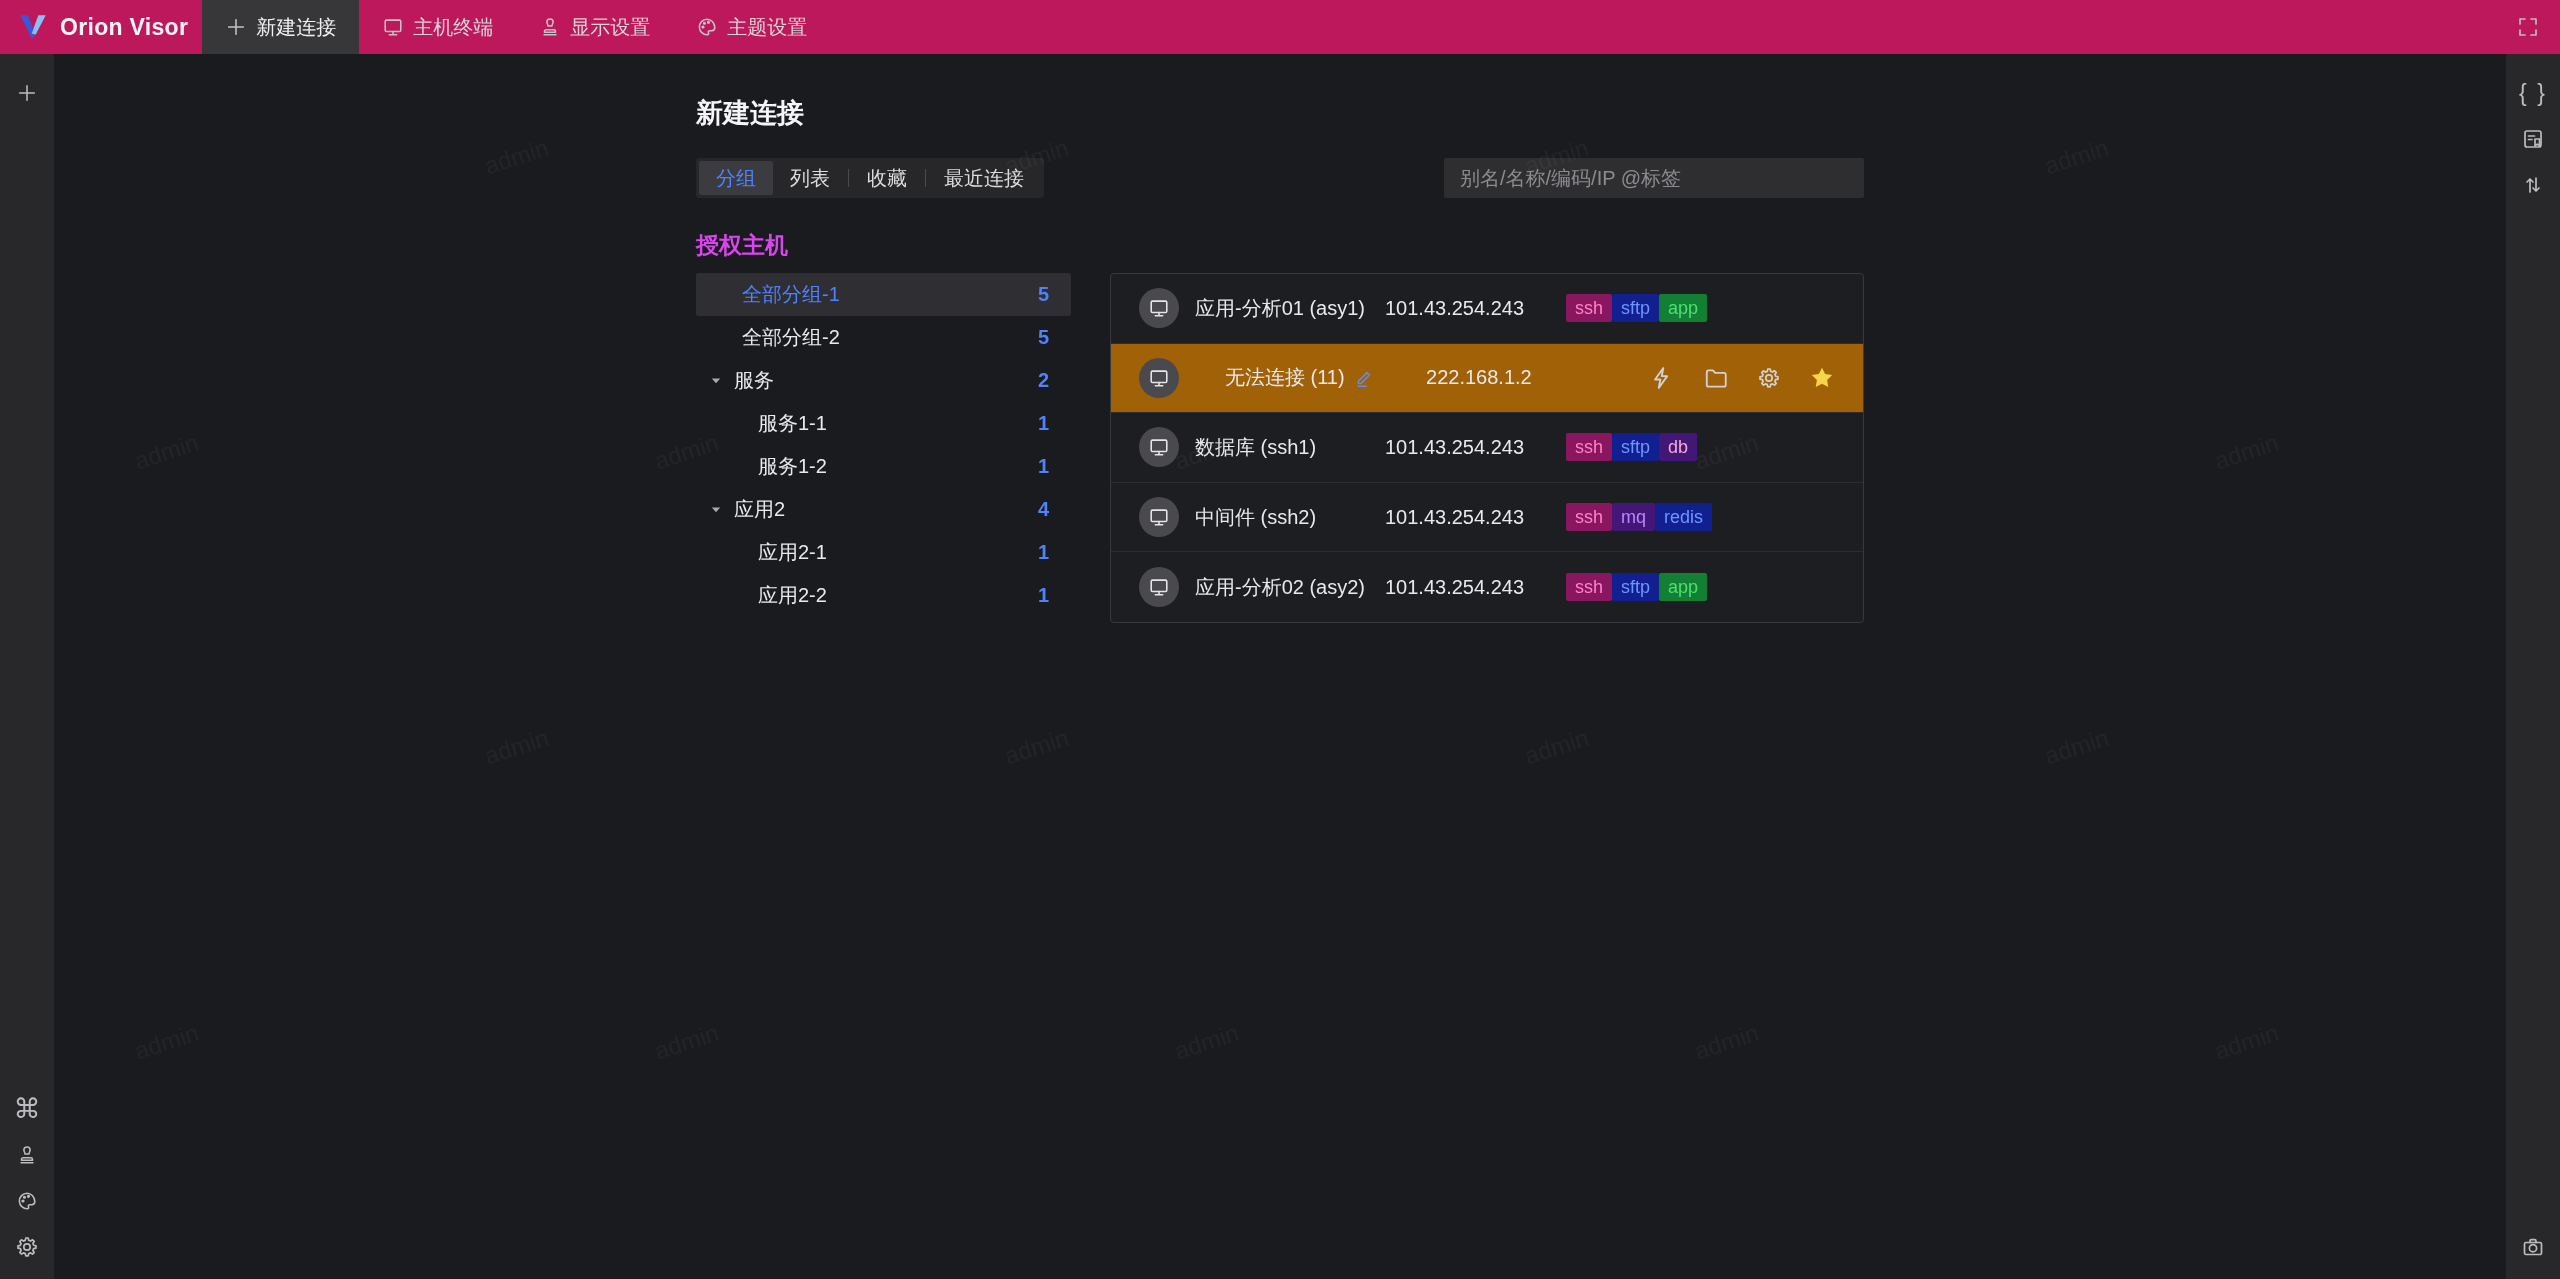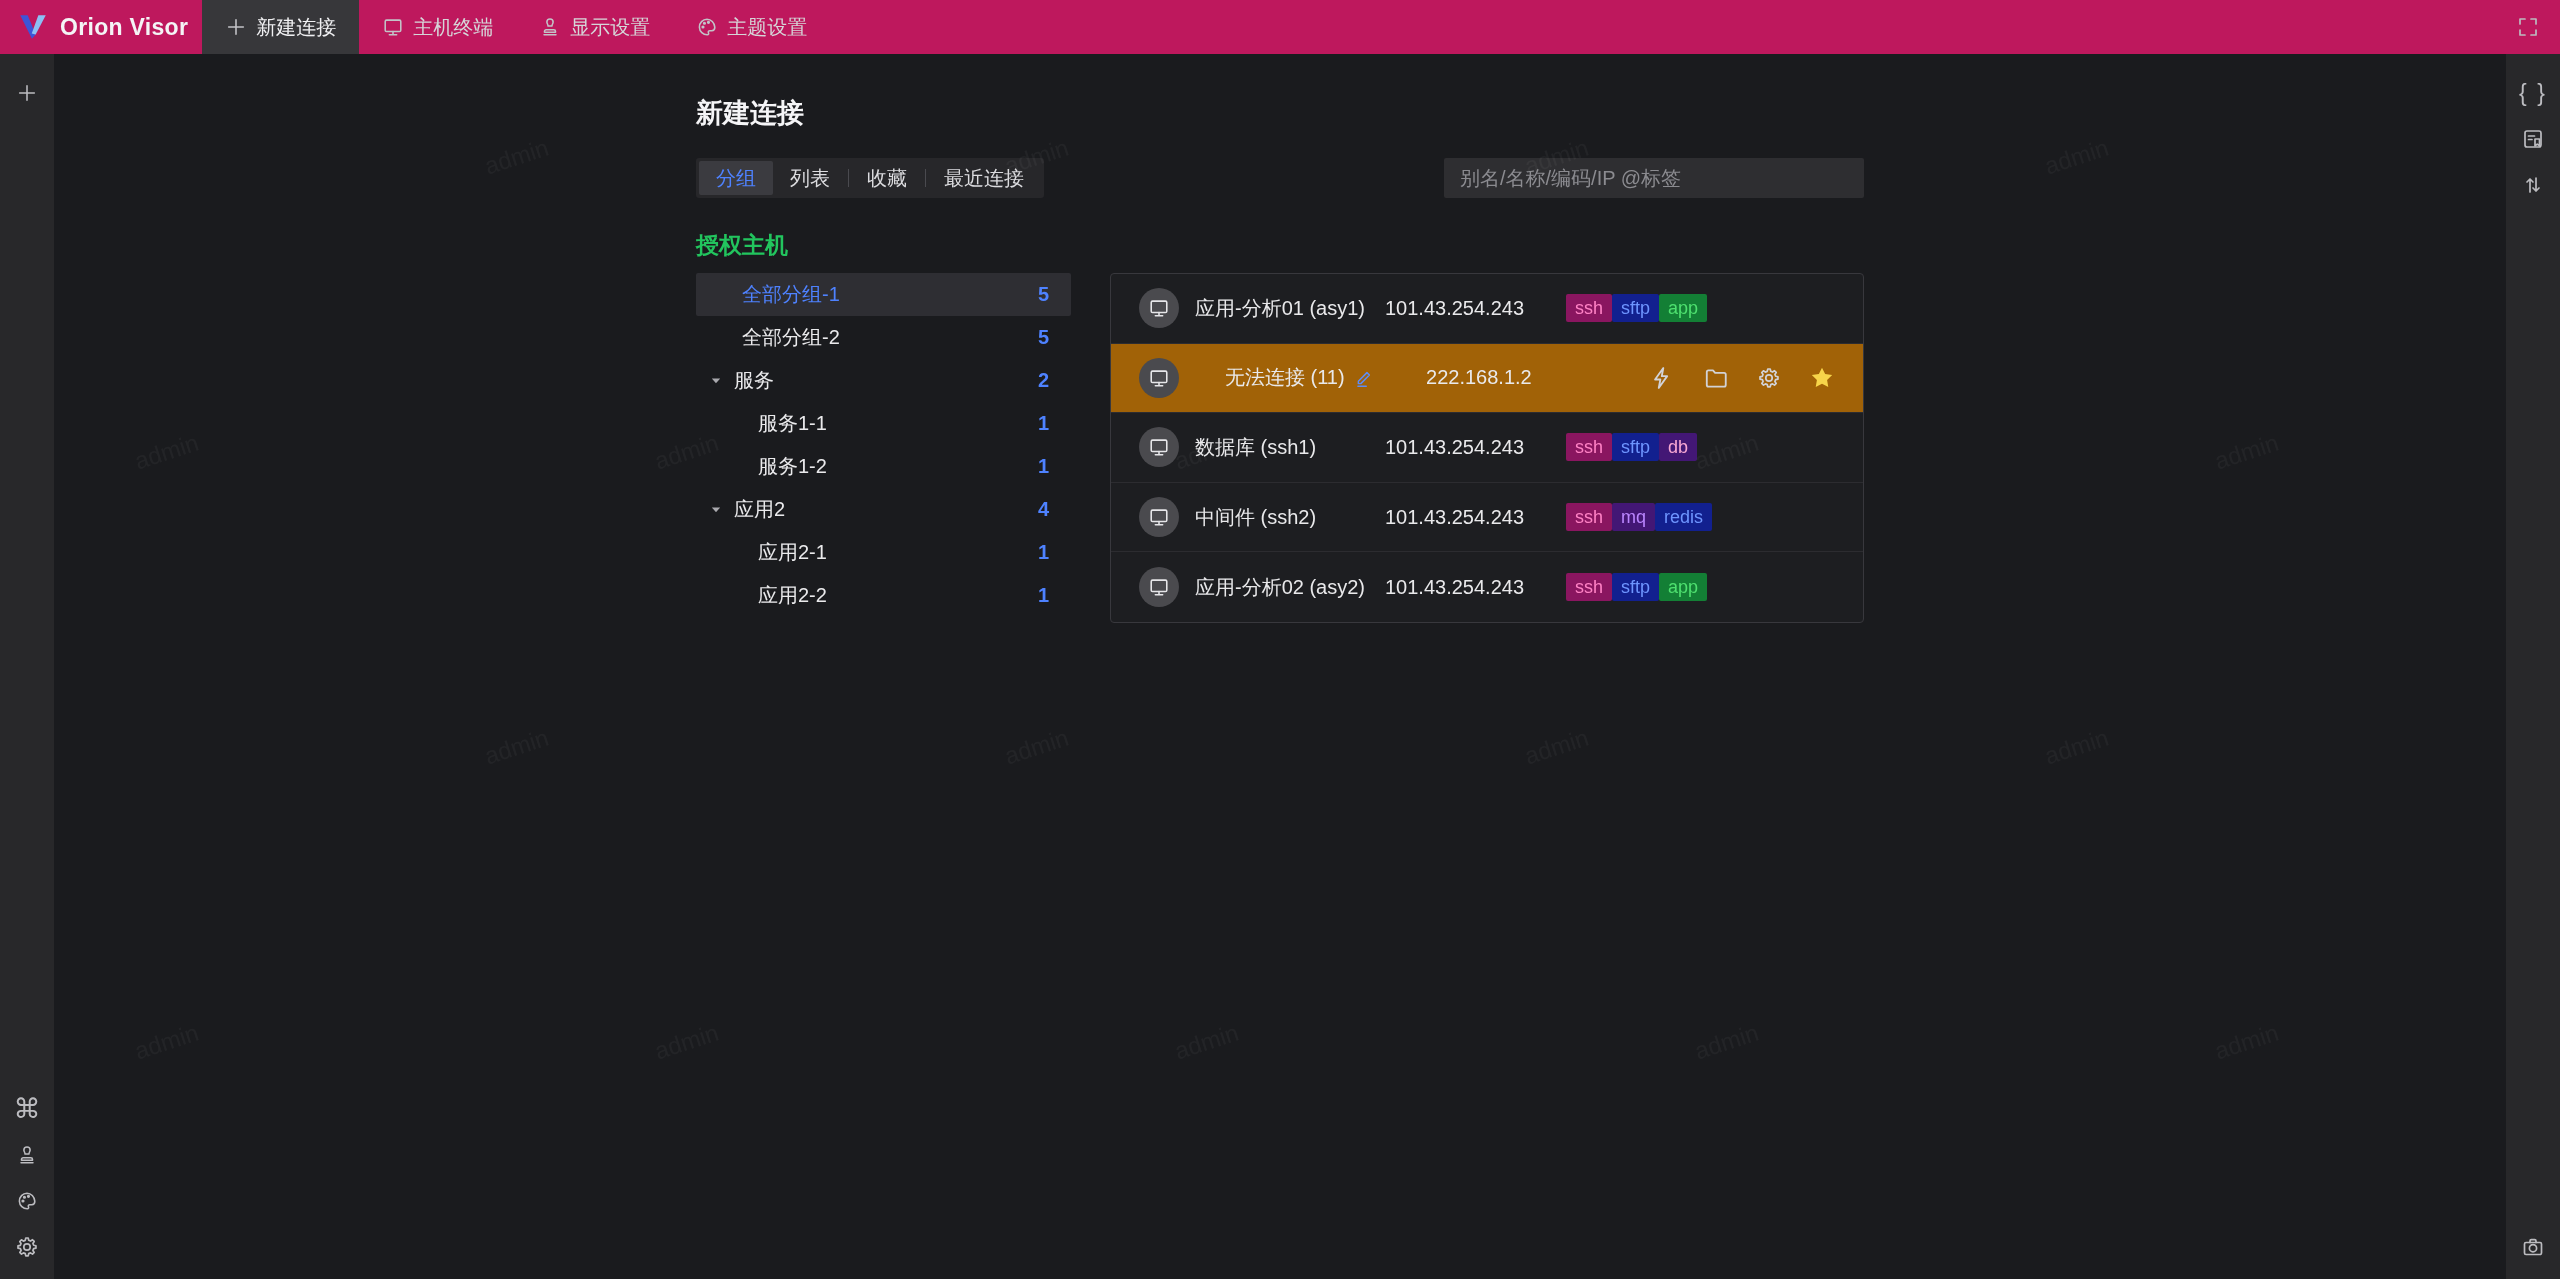--- a/index.html
+++ b/index.html
@@ -37,21 +37,21 @@
   .controls { display:flex; justify-content:space-between; align-items:center; margin-top:27px; }
   .seg { display:flex; align-items:center; background:#27272a; border-radius:3px; padding:3px; height:40px; }
   .seg-item { padding:0 17px; height:34px; line-height:34px; font-size:20px; color:#dcdcdf; border-radius:2px; cursor:pointer; white-space:nowrap; }
   .seg-item.active { background:#3b3b40; color:#4e82ff; }
   .seg-divider { width:1px; height:18px; background:#4a4a4f; margin:0 1px; }
   .search { width:420px; height:40px; background:#2e2e31; border:none; border-radius:2px; color:#dddde0; font-size:20px; padding:0 16px; outline:none; }
   .search::placeholder { color:#8b8b90; }
 
   .body-cols { display:flex; gap:39px; }
   .tree-col { width:375px; }
-  .tree-heading { margin-top:32px; font-size:23px; line-height:30px; font-weight:bold; color:#22c55e; margin-bottom:13px; }
+  .tree-heading { margin-top:32px; font-size:23px; line-height:30px; font-weight:bold; color:#d946ef; margin-bottom:13px; }
   .tree-item { position:relative; display:flex; align-items:center; height:43px; border-radius:2px; font-size:20px; color:#eaeaec; cursor:pointer; }
   .tree-item.selected { background:#2e2e33; color:#4e82ff; }
   .tree-caret { position:absolute; left:13px; top:50%; transform:translateY(-50%); color:#a9a9ae; }
   .tree-label { margin-left:46px; }
   .tree-item.has-caret .tree-label { margin-left:38px; }
   .tree-item.lvl1 .tree-label { margin-left:62px; }
   .tree-count { margin-left:auto; margin-right:22px; color:#4e82ff; font-weight:bold; font-size:20px; }
 
   .host-panel { flex:1; margin-top:75px; align-self:flex-start; border:1px solid #38383d; border-radius:4px; background:rgba(255,255,255,0.015); overflow:hidden; }
   .host-row { display:flex; align-items:center; height:69.6px; padding:0 28px; border-bottom:1px solid #2c2c30; cursor:pointer; }

